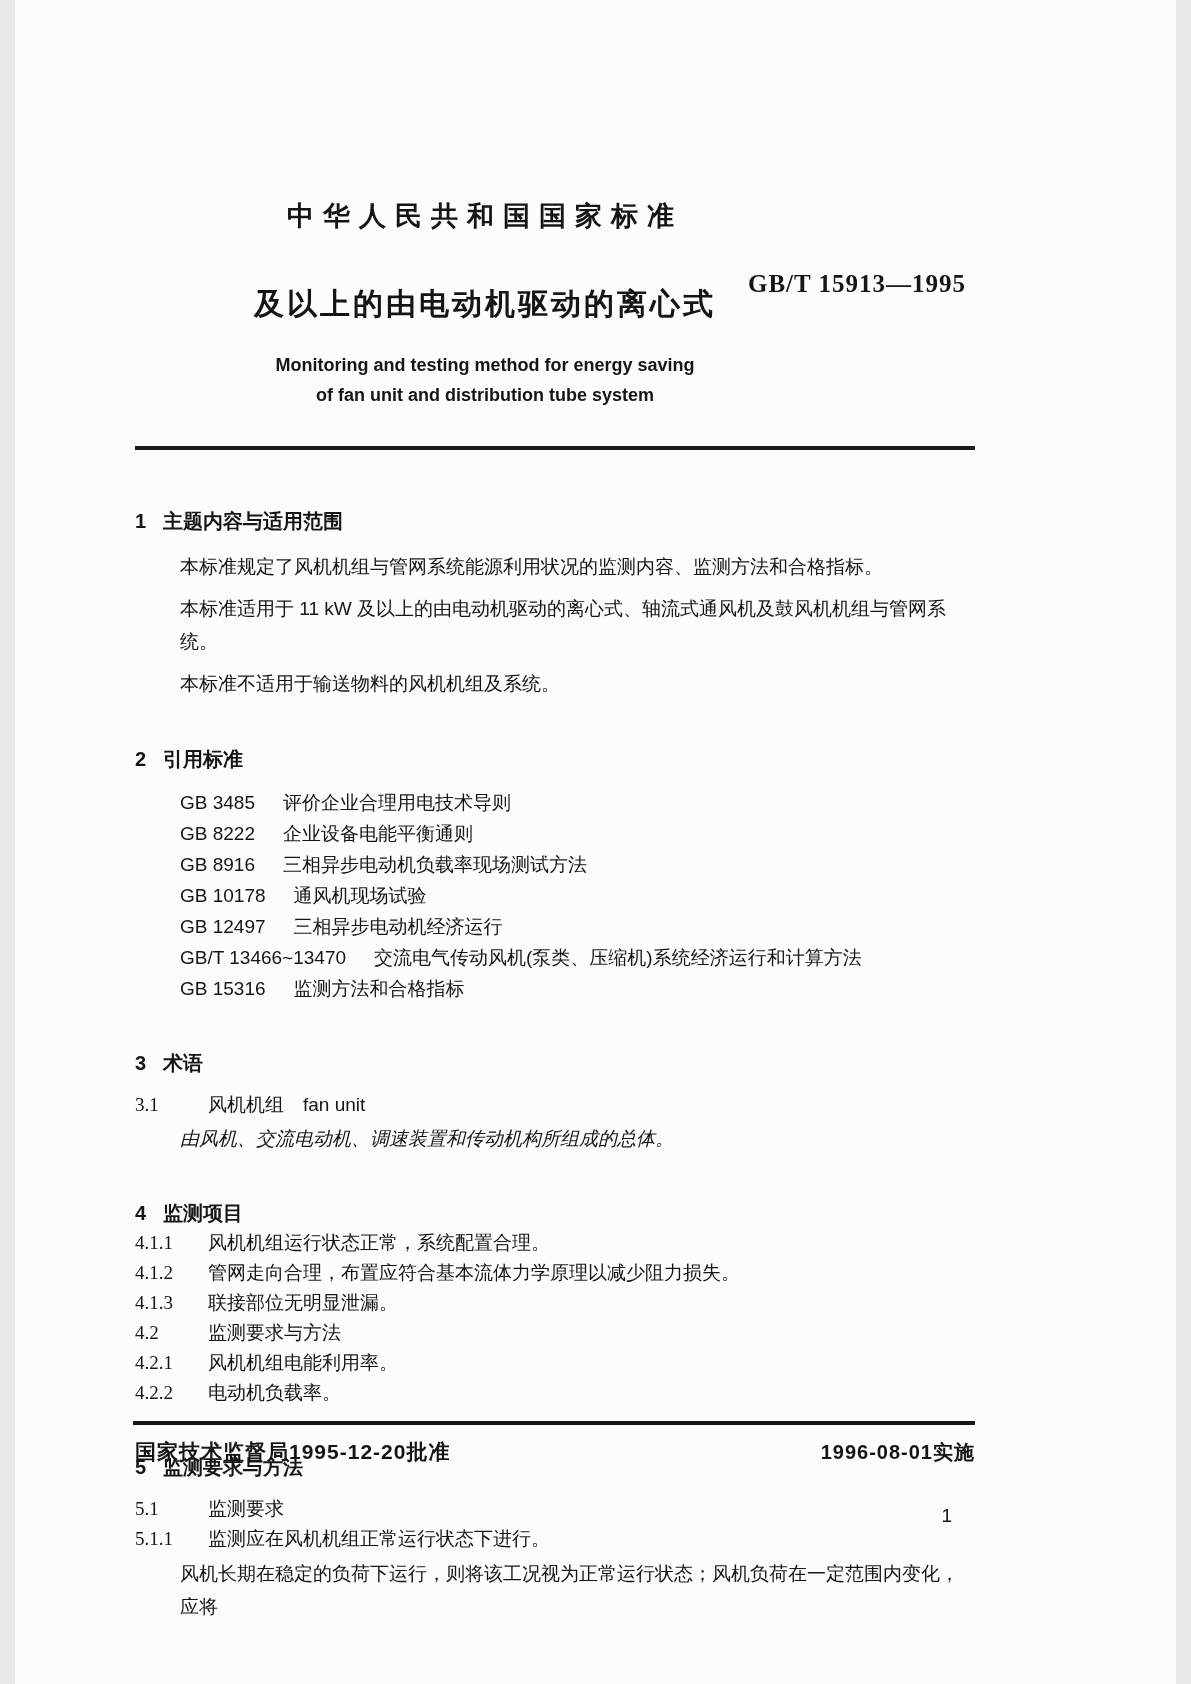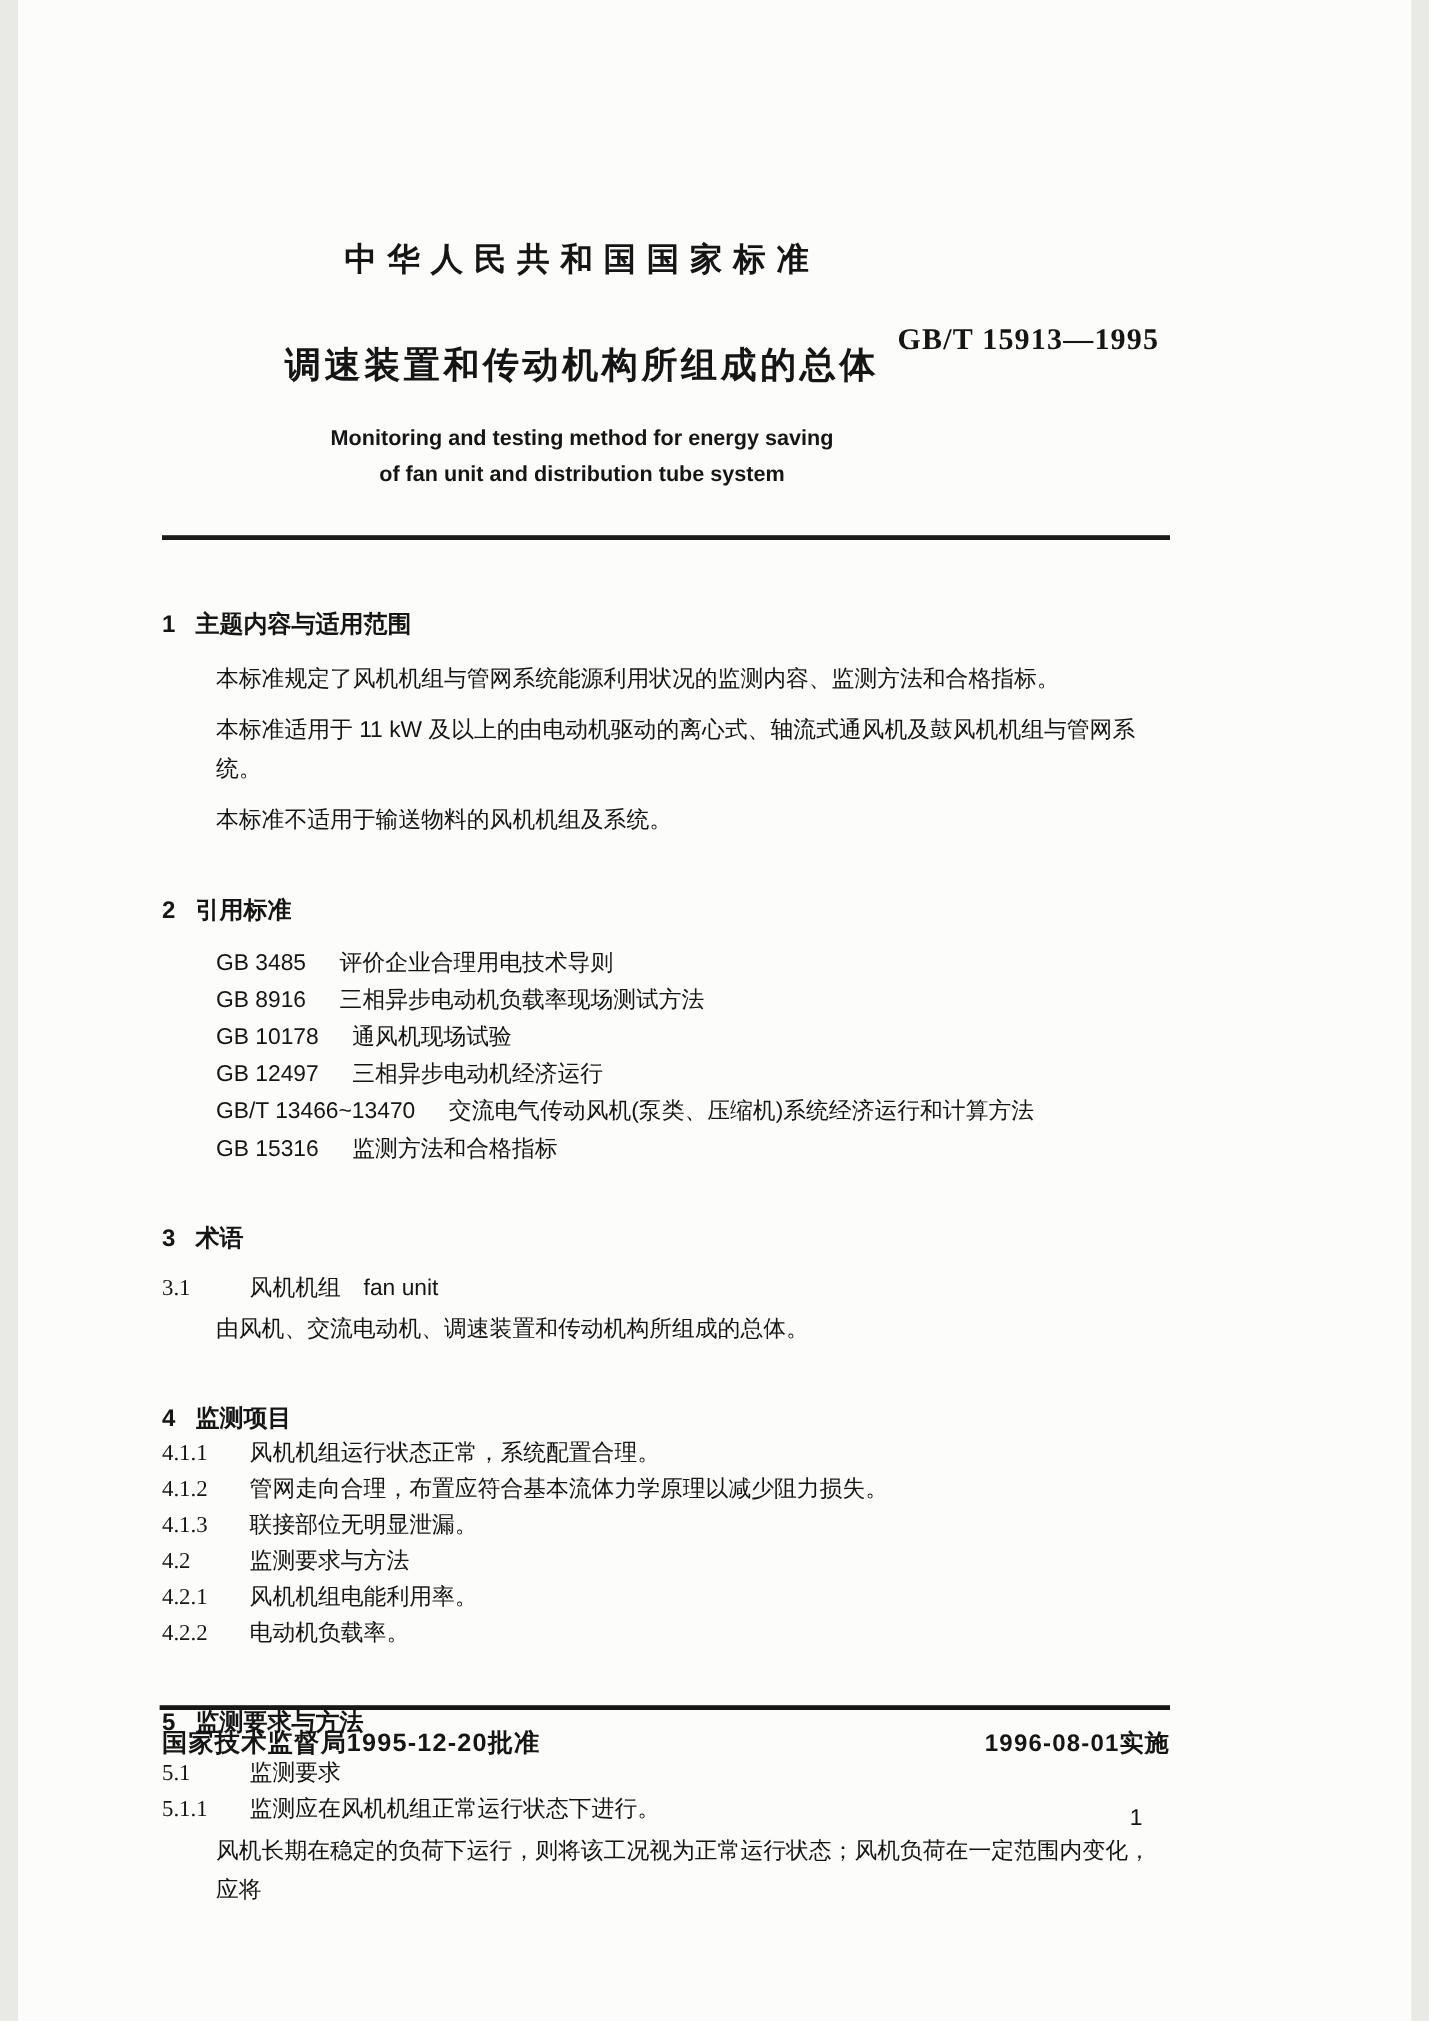--- a/index.html
+++ b/index.html
@@ -95,20 +95,21 @@
     font-family: Liberation Serif, serif;
   }
   .item-text { flex: 1; }
   .mt-sec { margin-top: 44px; }
   .mt-sm  { margin-top: 12px; }
   .mt-xs  { margin-top: 3px; }
   .s3-body {
     padding-left: 45px;
     line-height: 31px;
     margin-top: 3px;
+    font-style: italic;
   }
   .footer-rule {
     position: absolute;
     left: 118px;
     right: 201px;
     top: 1421px;
     height: 4px;
     background: #171717;
   }
   .footer-row {
@@ -131,21 +132,21 @@
   }
 </style>
 </head>
 <body>
 
 <div class="page">
   <div class="content">
 
     <div class="header-center">
       <div class="std-header-label">中华人民共和国国家标准</div>
-      <div class="doc-title">调速装置和传动机构所组成的总体</div>
+      <div class="doc-title">及以上的由电动机驱动的离心式</div>
       <div class="english-title et1">Monitoring and testing method for energy saving</div>
       <div class="english-title et2">of fan unit and distribution tube system</div>
     </div>
 
     <div class="rule-top"></div>
 
     <div class="doc-body">
 
       <div class="section">
         <div class="section-heading">
@@ -155,20 +156,23 @@
         <p class="para">本标准适用于 11 kW 及以上的由电动机驱动的离心式、轴流式通风机及鼓风机机组与管网系统。</p>
         <p class="para">本标准不适用于输送物料的风机机组及系统。</p>
       </div>
 
       <div class="section mt-sec">
         <div class="section-heading">
           <span class="sec-num">2</span><span>引用标准</span>
         </div>
         <div class="ref-row first">
           <span class="ref-code">GB 3485</span><span>评价企业合理用电技术导则</span>
+        </div>
+        <div class="ref-row">
+          <span class="ref-code">GB 8222</span><span>企业设备电能平衡通则</span>
         </div>
         <div class="ref-row">
           <span class="ref-code">GB 8916</span><span>三相异步电动机负载率现场测试方法</span>
         </div>
         <div class="ref-row">
           <span class="ref-code">GB 10178</span><span>通风机现场试验</span>
         </div>
         <div class="ref-row">
           <span class="ref-code">GB 12497</span><span>三相异步电动机经济运行</span>
         </div>

